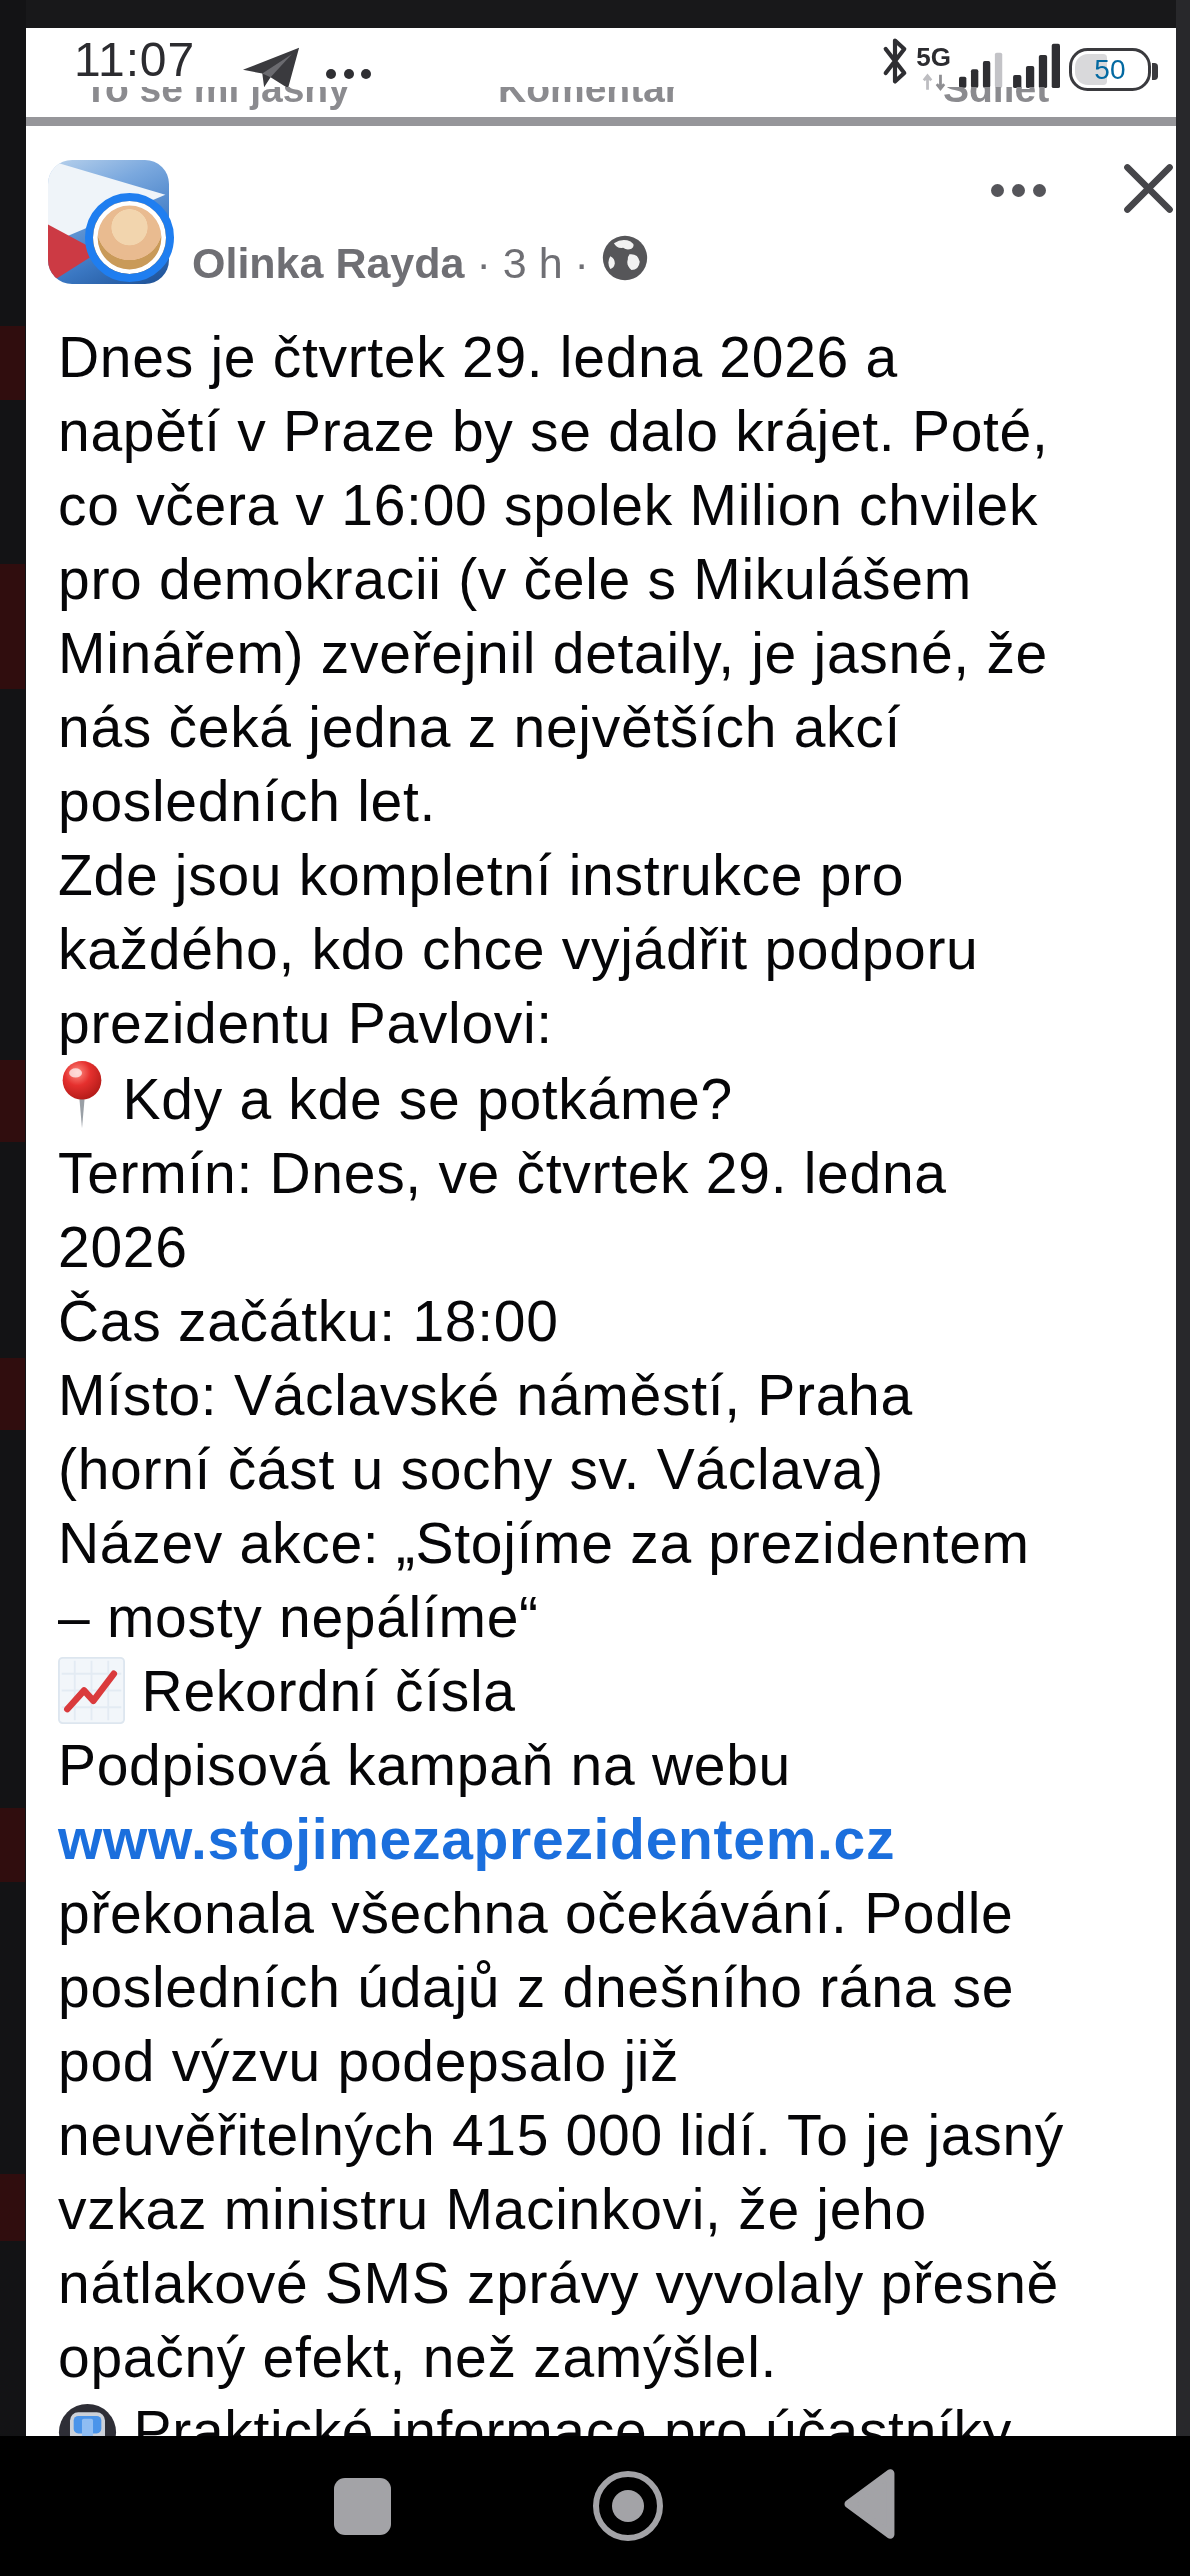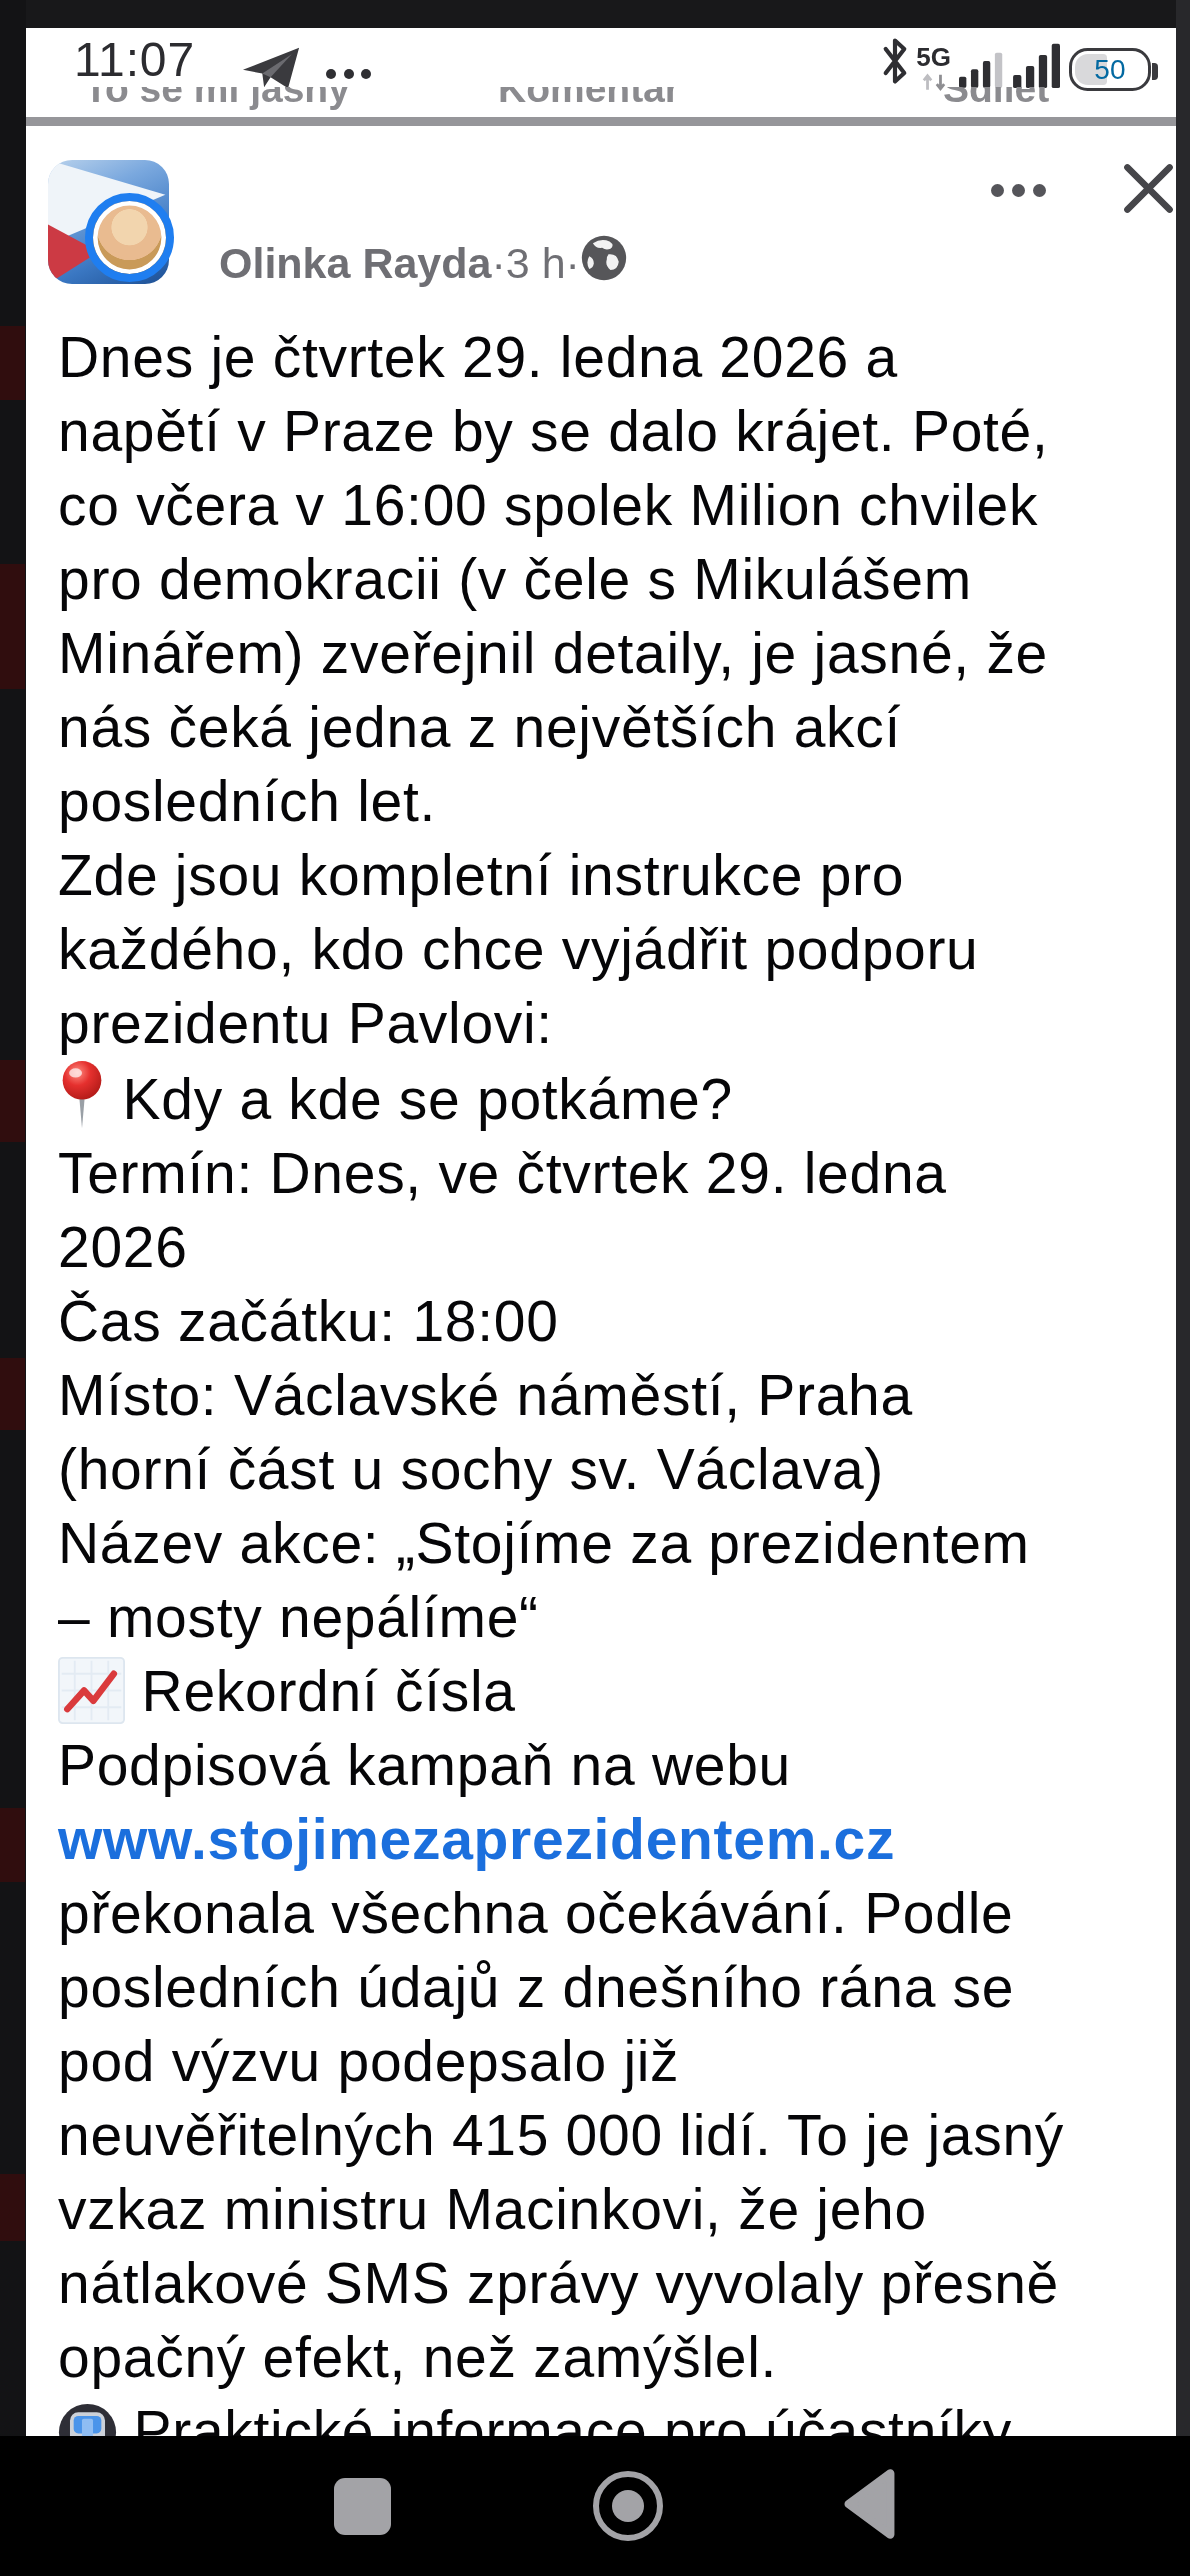--- a/index.html
+++ b/index.html
@@ -45,21 +45,21 @@
 
   
   .avatar{position:absolute;left:48px;top:160px;width:121px;height:124px;border-radius:24px;overflow:hidden;
           background:linear-gradient(155deg,#b9d2ec 0%,#7aa8de 30%,#3a77c2 70%,#1d4f93 100%);}
   .avatar .white-tri{position:absolute;inset:0;background:#eff4f9;clip-path:polygon(0 0,97% 28%,0 68%);}
   .avatar .red-tri{position:absolute;inset:0;background:#cc3a44;clip-path:polygon(0 52%,42% 74%,0 100%);}
   .photo{position:absolute;left:85px;top:193px;width:89px;height:89px;border-radius:50%;
          border:8.3px solid var(--accent-ring);box-shadow:inset 0 0 0 4.6px #ffffff;
          background:radial-gradient(circle at 50% 36%,#f2d5ae 0 30%,#e9bb90 31% 55%,#c99a59 56% 76%,#8f6a33 77% 100%);}
   .group-title{position:absolute;left:203px;top:156px;font-size:54px;font-weight:700;color:#0c0c0e;letter-spacing:-0.9px;}
-  .sub-row{position:absolute;left:219px;top:234px;display:flex;align-items:center;font-size:43px;color:var(--muted-text);}
+  .sub-row{position:absolute;left:192px;top:234px;display:flex;align-items:center;gap:12px;font-size:43px;color:var(--muted-text);}
   .sub-author{font-weight:700;}
   .sub-sep{font-weight:400;}
   .sub-time{font-weight:400;}
   .more-dots{position:absolute;left:985px;top:178px;display:flex;gap:8.3px;padding:5.6px;}
   .more-dots i{width:13px;height:13px;border-radius:50%;background:#55555a;}
   .close-x{position:absolute;left:1118px;top:158px;padding:1.9px;}
 
   
   .post-body{position:absolute;left:58px;top:320px;width:1113px;font-size:57px;line-height:74px;
              letter-spacing:0.7px;color:var(--body-text);white-space:pre;}

